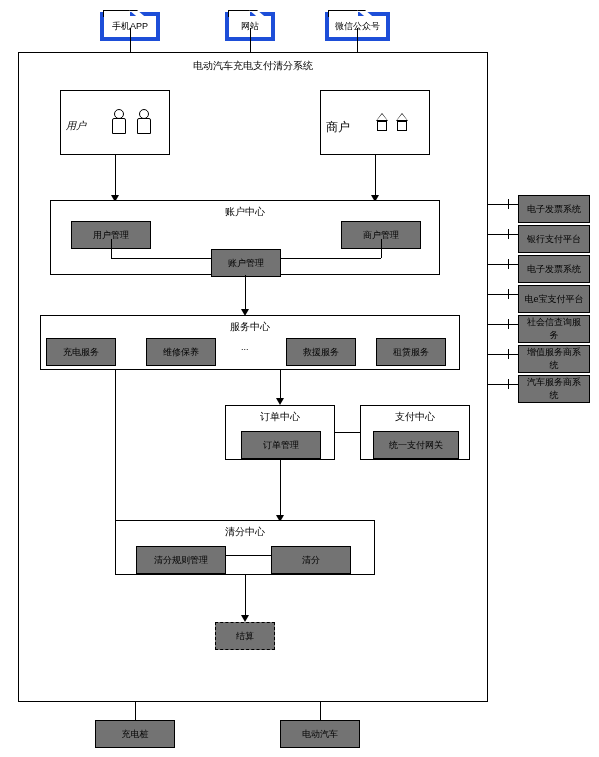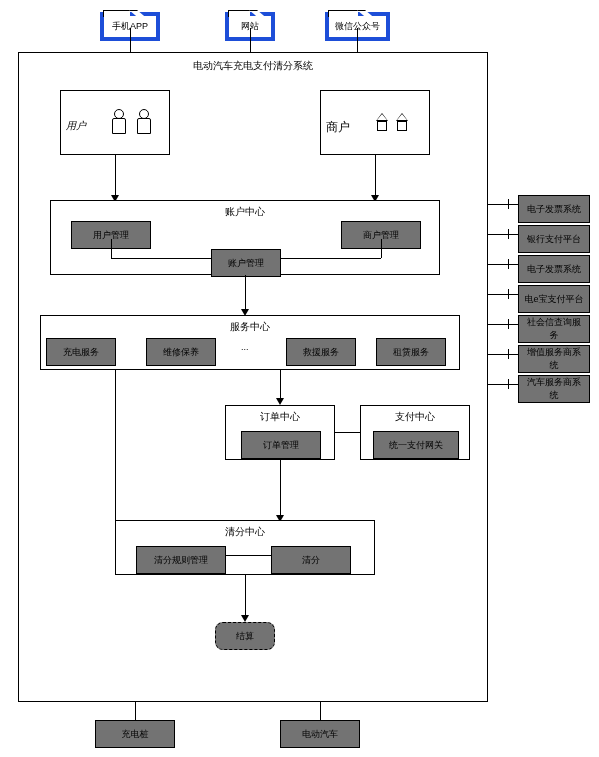--- a/index.html
+++ b/index.html
@@ -146,21 +146,21 @@
     <span>清分</span>
   </div>
   <div class="hline line" style="top:34px; left:110px; width:45px;"></div>
 </div>
 
 <div class="hline line" style="top:570px; left:115px; width:0px;"></div>
 
 <div class="vline line" style="top:575px; left:245px; height:40px;"></div>
 <div class="arrow-down" style="top:615px; left:241px;"></div>
 
-<div class="box dashed" style="top:622px; left:215px; width:60px; height:22px;border-radius:8px;">
+<div class="box dashed" style="top:622px; left:215px; width:60px; height:22px;">
   <span>结算</span>
 </div>
 
 <div class="vline line" style="top:702px; left:135px; height:18px;"></div>
 <div class="vline line" style="top:702px; left:320px; height:18px;"></div>
 
 <div class="box" style="top:720px; left:95px; width:80px; height:20px;">
   <span>充电桩</span>
 </div>
 <div class="box" style="top:720px; left:280px; width:80px; height:20px;">

